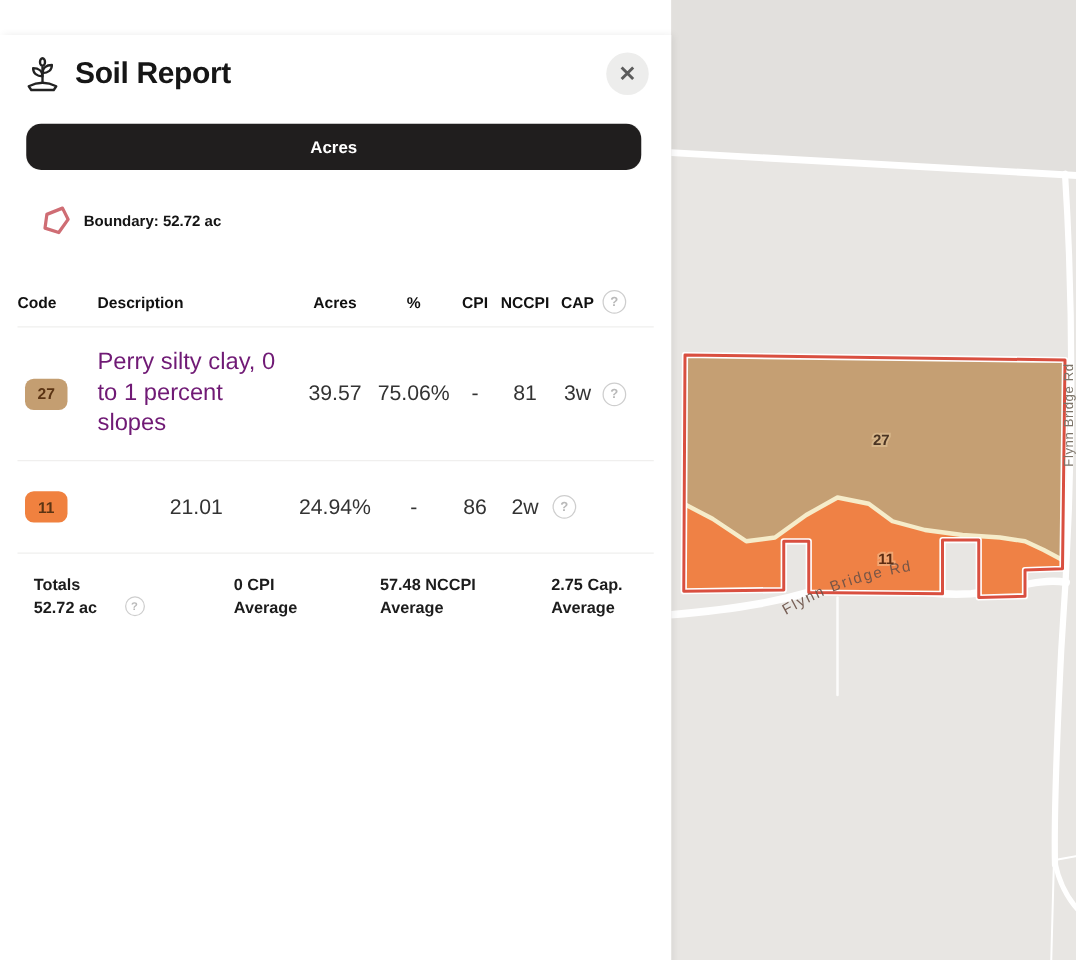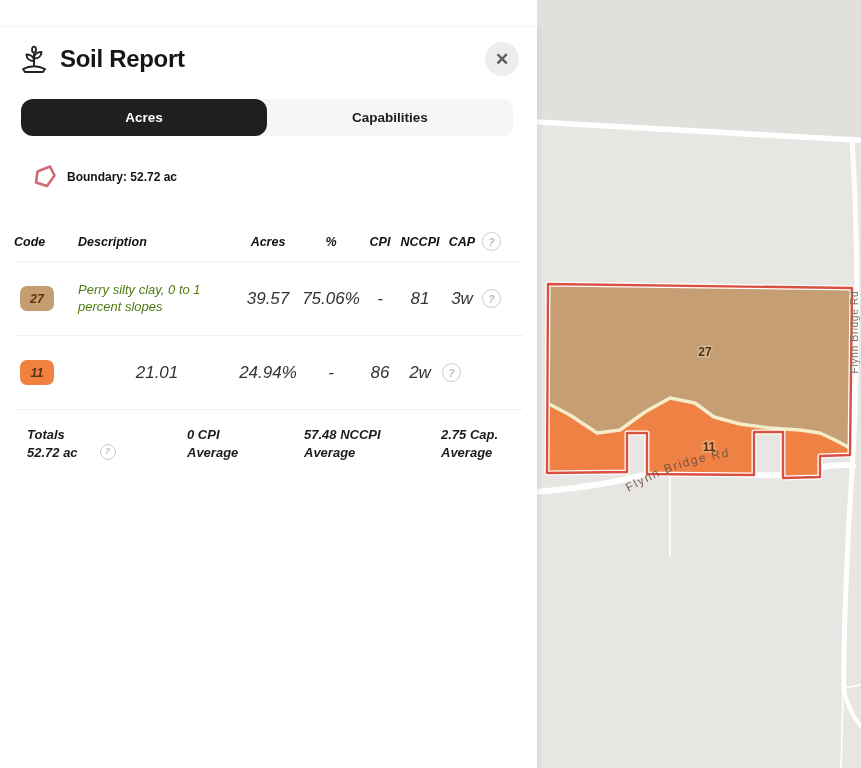--- a/index.html
+++ b/index.html
@@ -23,34 +23,34 @@
   .tab { flex:1; display:flex; align-items:center; justify-content:center;
          font-size:13.5px; font-weight:700; color:#1d1d1d; border-radius:12px;
          cursor:pointer; background:transparent; border:none; }
   .tab.active { background:#201e1e; color:#fff; }
 
   .boundary-row { display:flex; align-items:center; margin:27px 0 0 31px; }
   .boundary-icon { width:27px; height:27px; margin-right:9px; flex:0 0 auto; }
   .boundary-label { font-size:12px; font-weight:700; color:#141414; }
 
   
-  .soil-table { margin:36px 14px 0 14px;font-style:italic; }
+  .soil-table { margin:36px 14px 0 14px; }
   .trow { display:grid;
           grid-template-columns:64px 158px 64px 62px 36px 44px 40px 28px;
           align-items:center; }
   .thead { padding:6px 0 10px 0; }
   .thead .h { font-size:12.5px; font-weight:700; color:#111; }
   .h-code { text-align:left; }
   .h-desc { text-align:left; }
   .h-acres,.h-pct,.h-cpi,.h-nccpi,.h-cap { text-align:center; }
   .data-row { border-top:1px solid #f0efee; padding:16px 0; min-height:74px; }
   .code-badge { width:34px; height:25px; border-radius:7px; margin-left:6px;
                 display:flex; align-items:center; justify-content:center;
                 font-size:12.5px; font-weight:700; color:#5b3413; }
-  .desc { font-size:13px; color:#4d7c0f; line-height:1.3; padding-right:8px; }
+  .desc { font-size:19px; color:#701a75; line-height:1.3; padding-right:8px; }
   .val { font-size:17px; color:#333; text-align:center; }
   .help-circle { width:19px; height:19px; border-radius:50%; border:1.6px solid #cecece;
                  color:#b9b9b9; font-size:10.5px; font-weight:700; display:flex;
                  align-items:center; justify-content:center; background:#fff; cursor:pointer; }
 
   .totals { border-top:1px solid #f0efee; display:flex; padding:16px 0 0 13px; }
   .totals .t-col { font-size:13px; font-weight:700; color:#1c1c1c; line-height:1.35; }
   .t-first { width:160px; }
   .t-cpi   { width:117px; }
   .t-nccpi { width:137px; }
@@ -80,21 +80,20 @@
         </svg>
       </span>
       <span class="panel-title">Soil Report</span>
       <button class="close-btn">
         <span>✕</span>
       </button>
     </div>
 
     <div class="tabbar">
       <button class="tab active">Acres</button>
-      <button class="tab">Capabilities</button>
     </div>
 
     <div class="boundary-row">
       <span class="boundary-icon">
         <svg viewBox="0 0 27 27" width="27" height="27" fill="none" stroke="#cf6d74" stroke-width="2.6" stroke-linejoin="round">
           <path d="M6.5,8.5 L19,3.5 L23.5,12.5 L16,23 L5,19.5 Z"></path>
         </svg>
       </span>
       <span class="boundary-label">Boundary: 52.72 ac</span>
     </div>

